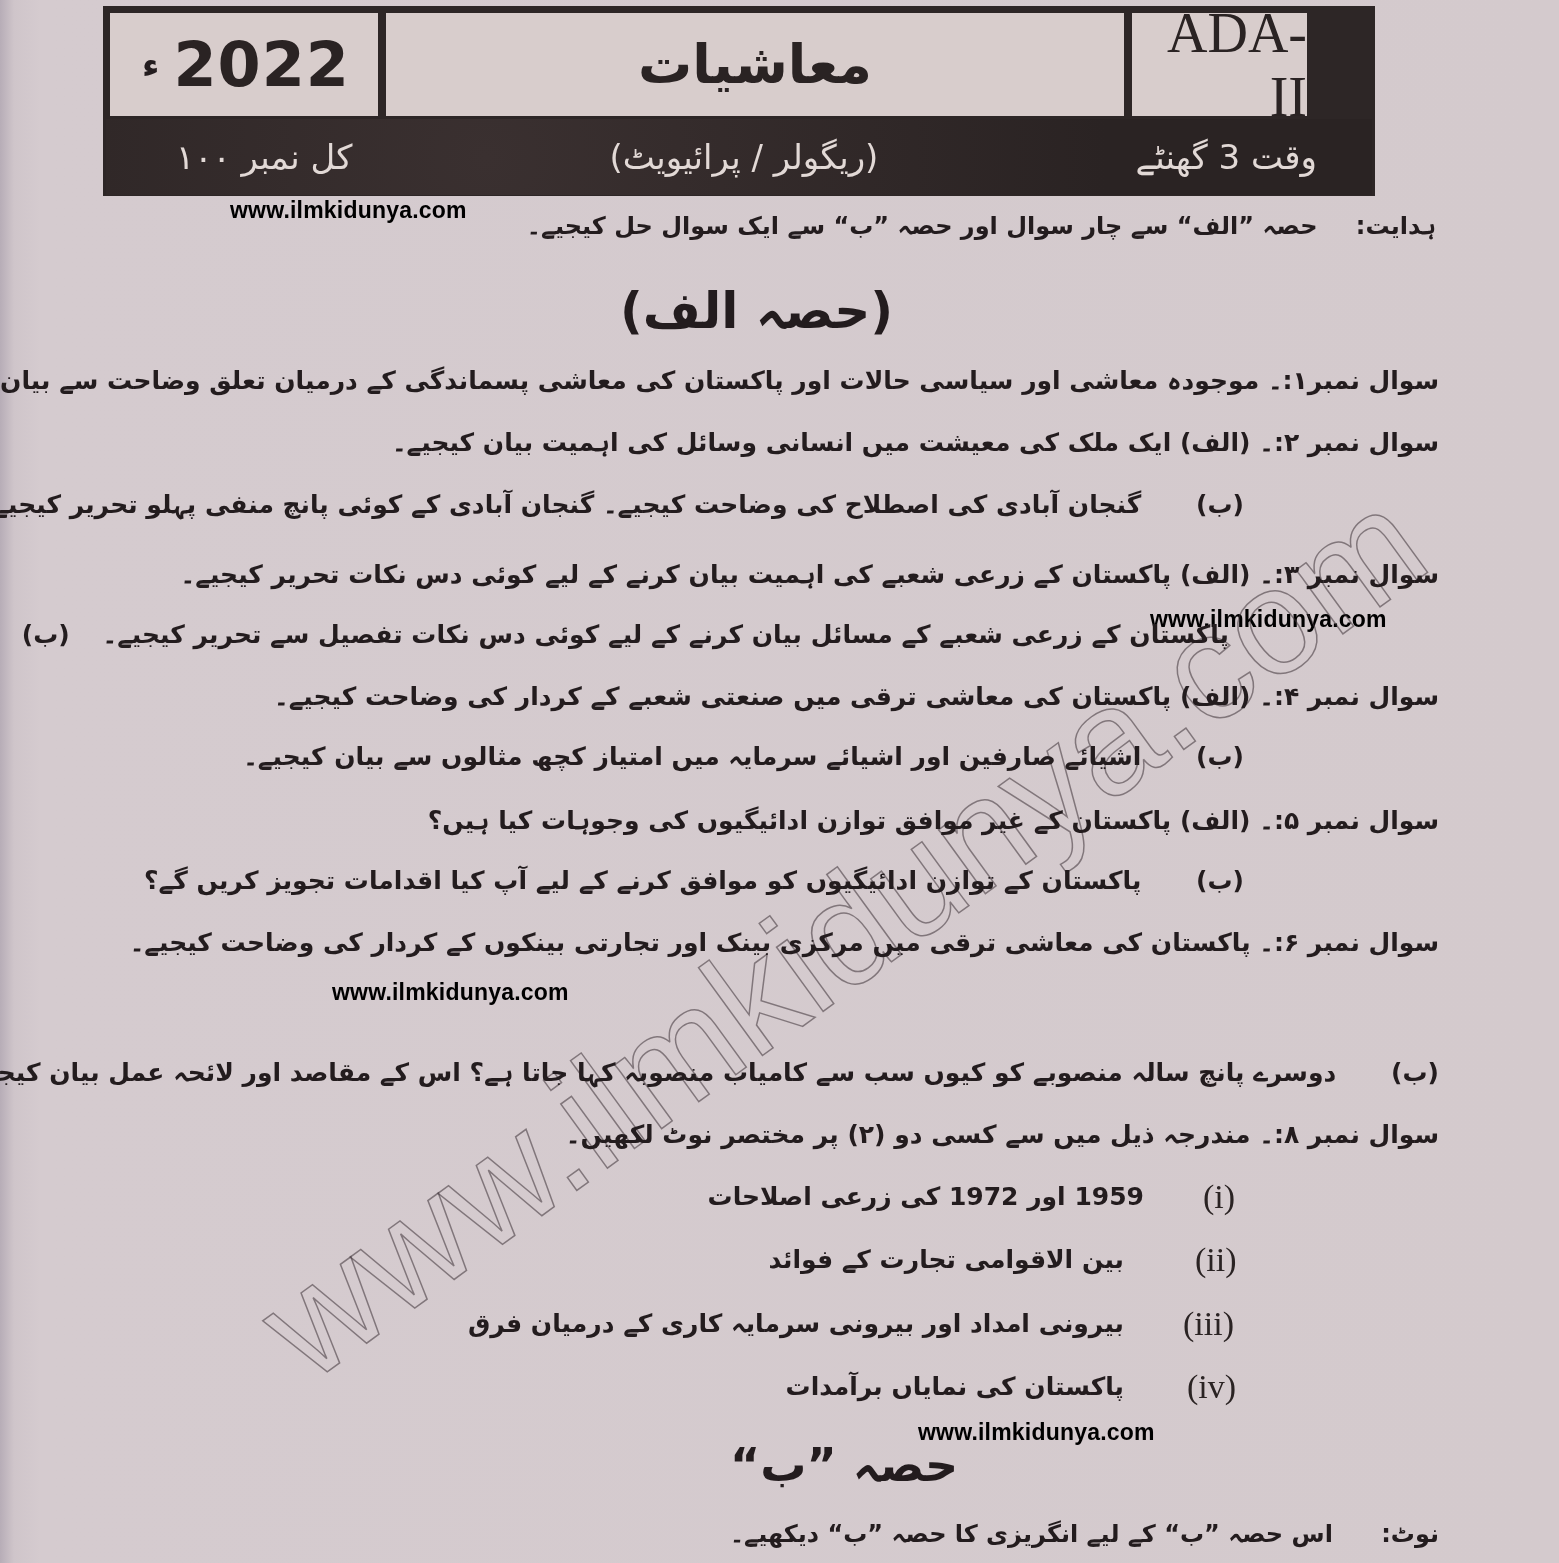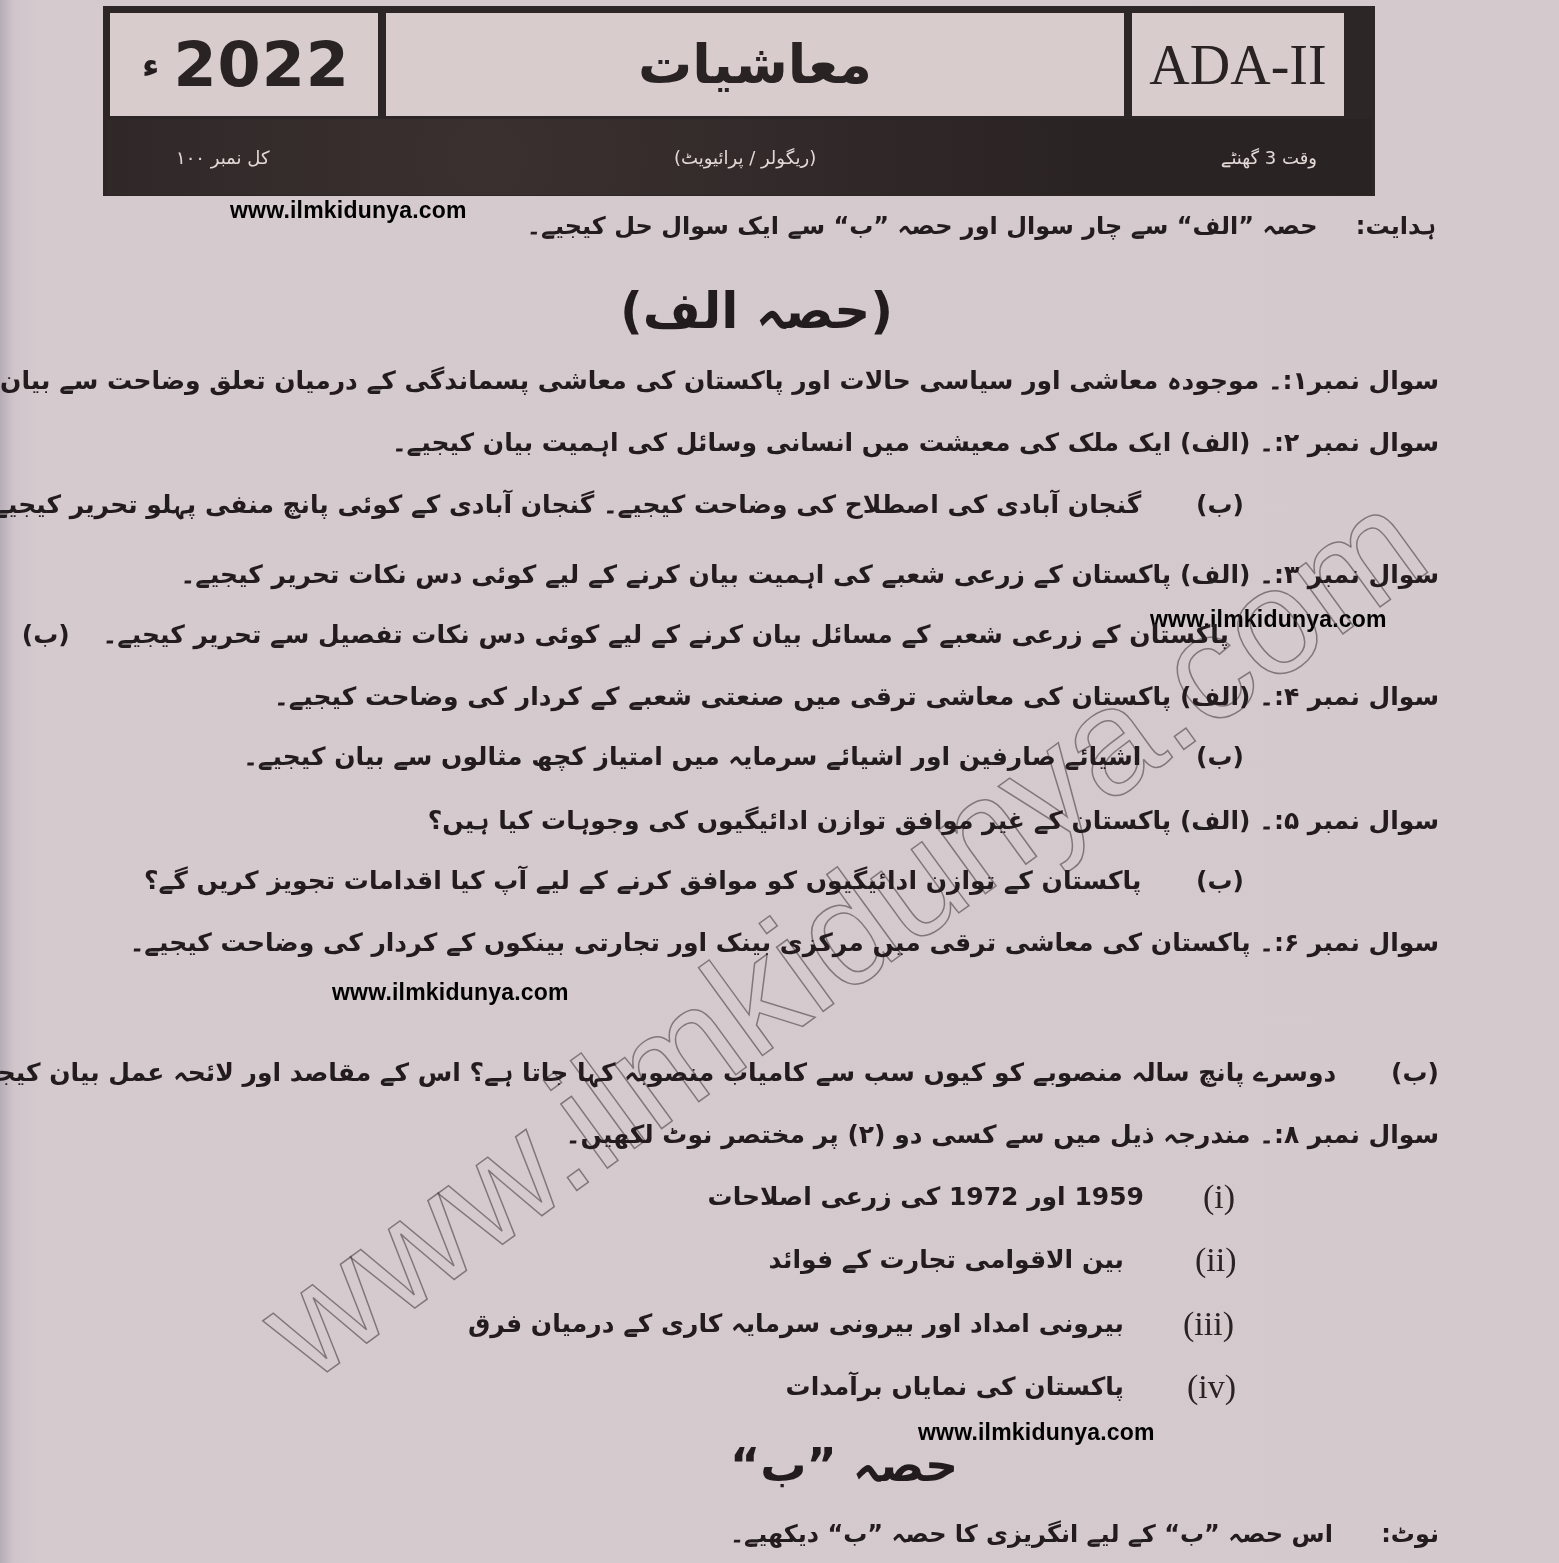--- a/index.html
+++ b/index.html
@@ -22,40 +22,40 @@
   .hdr-row1 {
     position: absolute; left: 0; top: 0; width: 100%; height: 108px;
     display: flex; gap: 0;
   }
   .cell {
     background: #d8cdcc; height: 103px; margin-top: 4px;
     display: flex; align-items: center; justify-content: center;
   }
   .cell-year { width: 268px; margin-left: 4px; }
   .cell-title { width: 738px; margin-left: 8px; }
-  .cell-code { width: 212px; margin-left: 8px; text-align: right; }
+  .cell-code { width: 175px; margin-left: 8px; text-align: right; }
   .year-text {
     font-family: "DejaVu Sans", sans-serif; font-weight: bold; font-size: 62px; color: #2a2323;
     letter-spacing: 1px;
     margin-left: 14px;
   }
   .year-suffix { font-size: 34px; font-weight: bold; margin-left: 4px; }
   .title-text {
     font-family: "DejaVu Sans", sans-serif; font-weight: bold; font-size: 54px; color: #2a2323;
   }
   .code-text {
     font-family: "Liberation Serif", serif; font-size: 56px; color: #2a2323;
   }
   .hdr-row2 {
     position: absolute; left: 0; top: 110px; width: 100%; height: 76px;
     display: flex; align-items: center; justify-content: space-between;
     padding: 0 55px 0 70px; direction: rtl;
     background: radial-gradient(circle at 30% 50%, #3a3030 0%, #2a2323 70%);
   }
-  .hdr-row2 span { color: #e2d9d6; font-size: 18px; }
+  .hdr-row2 span { color: #e2d9d6; font-size: 34px; }
 
   .watermark {
     position: absolute; font-family: "Liberation Sans", sans-serif; font-weight: bold;
     font-size: 23px; color: #000; letter-spacing: 0.2px;
   }
   .diag-watermark {
     position: absolute; font-family: "Liberation Sans", sans-serif; font-size: 150px;
     color: transparent; -webkit-text-stroke: 1.5px rgba(60,50,55,0.55);
     transform-origin: left bottom; white-space: nowrap; pointer-events: none;
   }

